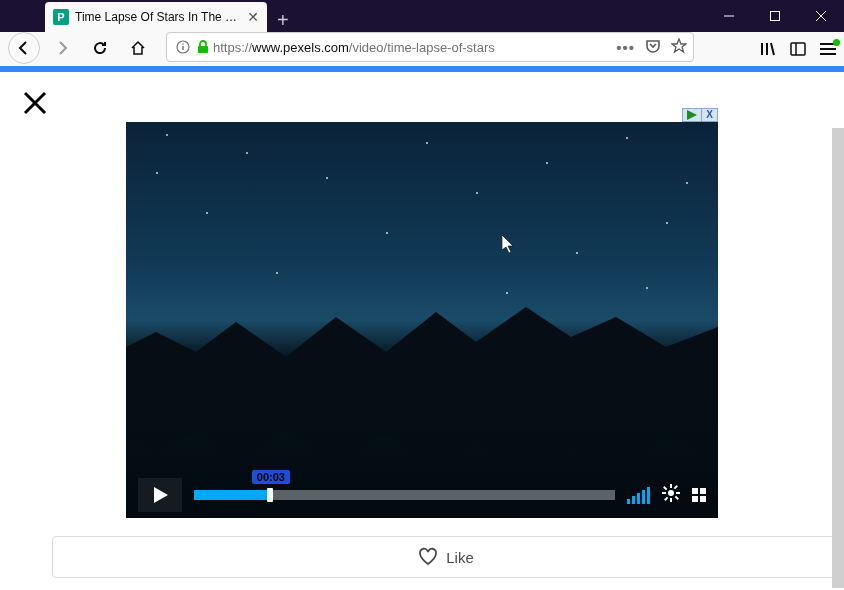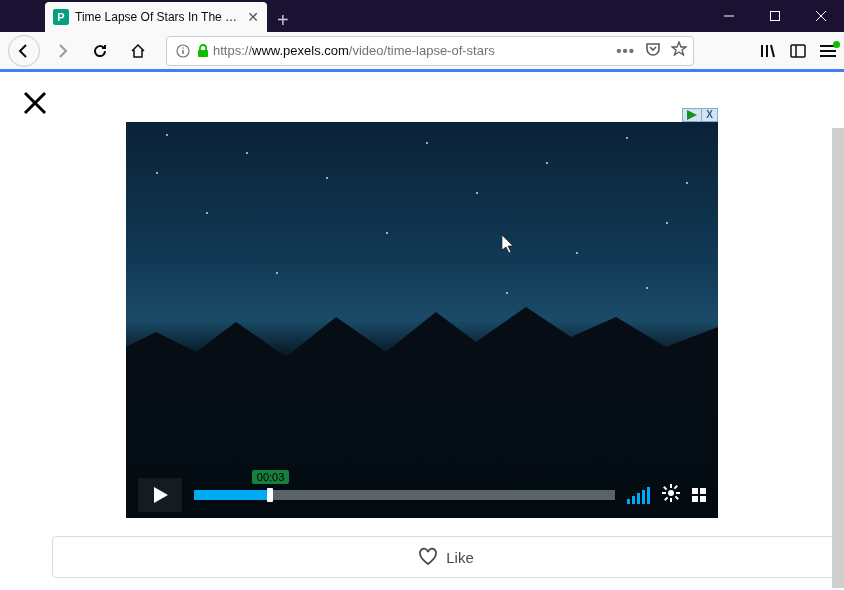--- a/index.html
+++ b/index.html
@@ -11,21 +11,21 @@
   .tab { background: #f9f9fa; height: 30px; margin-top: 2px; display: flex; align-items: center; padding: 0 8px; border-top-left-radius: 4px; border-top-right-radius: 4px; min-width: 220px; max-width: 222px; }
   .tab-favicon { width: 16px; height: 16px; background: #05a081; border-radius: 2px; display: flex; align-items: center; justify-content: center; color: #fff; font-size: 11px; font-weight: bold; margin-right: 6px; }
   .tab-title { font-size: 12px; color: #0c0c0d; flex: 1; white-space: nowrap; overflow: hidden; text-overflow: ellipsis; }
   .tab-close { font-size: 14px; color: #555; margin-left: 6px; cursor: pointer; }
   .new-tab { color: #c8c8d0; font-size: 20px; padding: 0 10px; display: flex; align-items: center; cursor: pointer; }
   .win-controls { display: flex; align-items: center; }
   .win-btn { width: 46px; height: 32px; display: flex; align-items: center; justify-content: center; color: #fff; cursor: pointer; }
   .win-btn svg { stroke: #fff; }
 
   
-  .toolbar { height: 40px; background: #f9f9fa; display: flex; align-items: center; padding: 0 8px; gap: 6px; border-bottom: 3px solid #3b82f6; }
+  .toolbar { height: 40px; background: #f9f9fa; display: flex; padding: 0 8px; gap: 6px; border-bottom: 6px solid #3b82f6; }
   .nav-btn { width: 32px; height: 32px; border-radius: 4px; display: flex; align-items: center; justify-content: center; cursor: pointer; }
   .nav-btn.back-btn { border: 1px solid #ccc; border-radius: 50%; }
   .nav-btn.disabled { opacity: 0.4; cursor: default; }
   .nav-btn svg { stroke: #0c0c0d; fill: none; }
   .urlbar { flex: 1; height: 30px; background: #fff; border: 1px solid #ccc; border-radius: 4px; display: flex; align-items: center; padding: 0 6px; margin: 0 52px 0 6px; }
   .urlbar-icon { display: flex; align-items: center; justify-content: center; width: 20px; }
   .urlbar-text { flex: 1; font-size: 13px; color: #737373; white-space: nowrap; overflow: hidden; }
   .urlbar-text .dark { color: #0c0c0d; }
   .urlbar-right { display: flex; align-items: center; gap: 10px; color: #737373; font-size: 15px; }
   .toolbar-right { display: flex; align-items: center; gap: 14px; margin-left: 8px; }
@@ -45,21 +45,21 @@
   .sky { position: absolute; inset: 0; background: linear-gradient(to bottom, #0a2238 0%, #113955 35%, #1a4b68 50%, #05121b 60%, #030a10 100%); }
   .star { position: absolute; width: 2px; height: 2px; background: #fff; border-radius: 50%; opacity: 0.8; }
   .mountain { position: absolute; left: 0; right: 0; }
   .cursor-arrow { position: absolute; }
   .video-controls { position: absolute; bottom: 0; left: 0; right: 0; height: 46px; padding: 0 12px; display: flex; align-items: center; gap: 12px; }
   .play-btn { width: 44px; height: 34px; background: #141c21; display: flex; align-items: center; justify-content: center; cursor: pointer; }
   .progress-wrap { flex: 1; position: relative; height: 22px; display:flex; align-items:center; }
   .progress-bg { width: 100%; height: 10px; background: #5a6468; position: relative; }
   .progress-fill { position: absolute; left: 0; top: 0; bottom: 0; background: #00a9f4; }
   .progress-handle { position: absolute; top: -2px; width: 6px; height: 14px; background: #fff; border-radius:1px; }
-  .time-tooltip { position: absolute; bottom: 22px; background: #15803d; color: #000; font-size: 11px; font-weight: normal; padding: 1px 5px; border-radius: 2px; }
+  .time-tooltip { position: absolute; bottom: 22px; background: #1d4ed8; color: #000; font-size: 11px; font-weight: bold; padding: 1px 5px; border-radius: 2px; }
   .vol-bars { display: flex; align-items: flex-end; gap: 2px; cursor:pointer;}
   .vb { width: 3px; background: #00a9f4; }
   .settings-gear { cursor: pointer; }
   .fullscreen-icon { cursor: pointer; display: grid; grid-template-columns: 6px 6px; grid-template-rows: 6px 6px; gap: 2px; }
   .fullscreen-icon div { background: #fff; }
 
   .action-row { display: flex; gap: 16px; margin-top: 18px; width: 788px; margin-left: 48px; }
   .action-btn { flex: 1; height: 42px; border: 1px solid #dcdcdc; border-radius: 4px; background: #fff; display: flex; align-items: center; justify-content: center; gap: 8px; font-size: 15px; color: #4a4a4a; cursor: pointer; }
 
   .right-scroll-hint { position: absolute; right: 0; top: 56px; width: 12px; height: 460px; background: #cfcfcf; }

